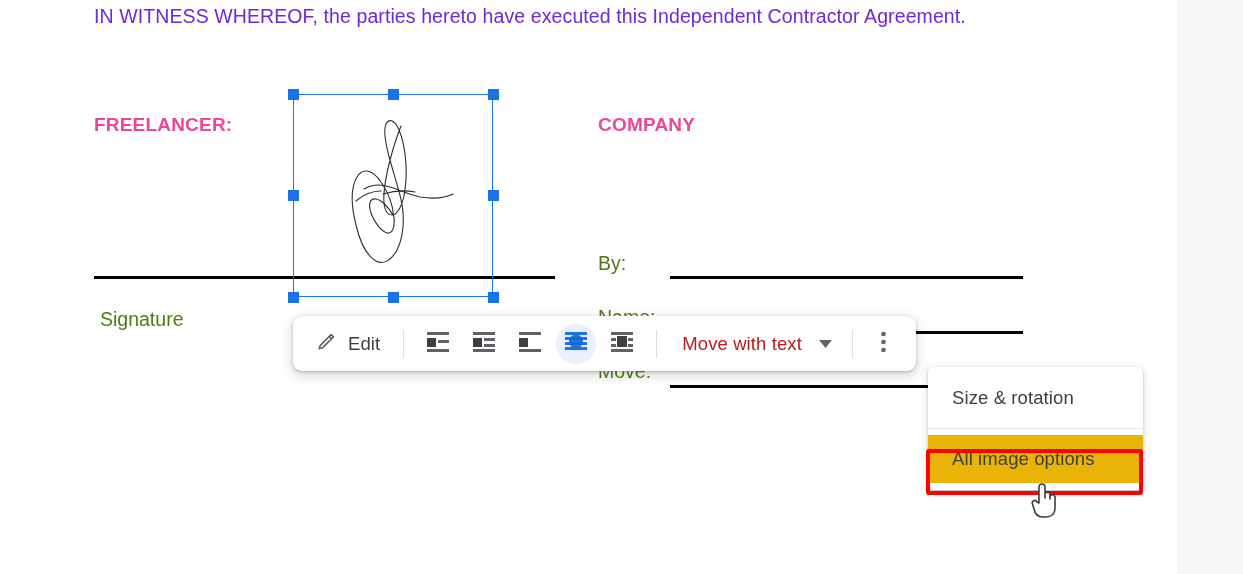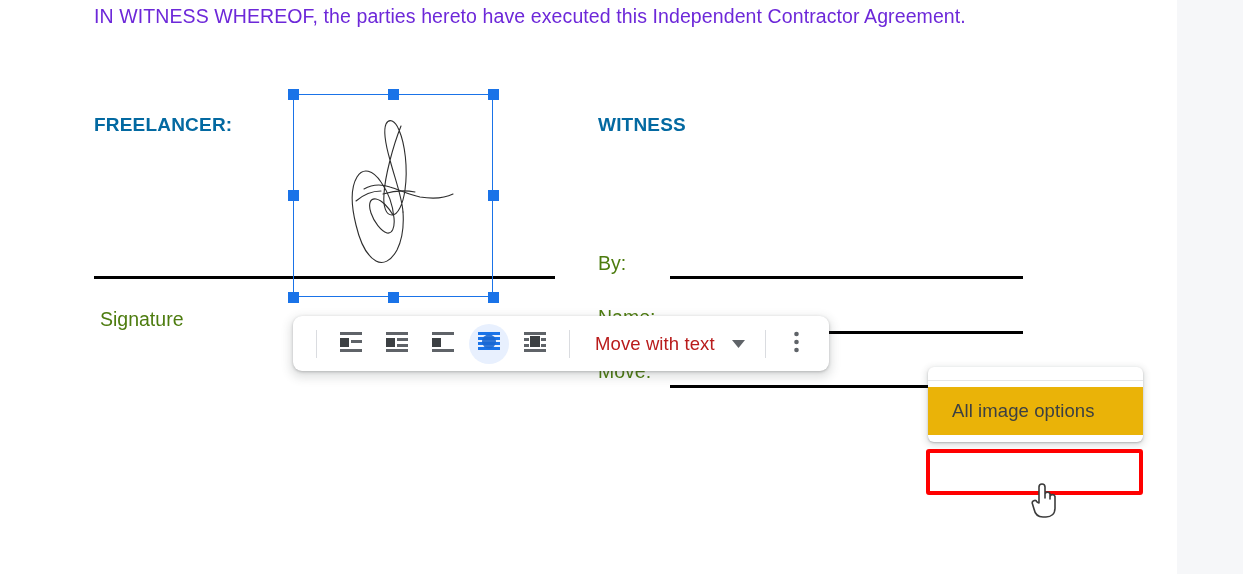--- a/index.html
+++ b/index.html
@@ -40,21 +40,21 @@
     line-height: 32px;
     color: #6d28d9;
     letter-spacing: 0.1px;
   }
 
   
   .party-heading {
     position: absolute;
     font-size: 19px;
     font-weight: bold;
-    color: #0369a1;
+    color: #ec4899;
     letter-spacing: 0.2px;
     white-space: nowrap;
   }
   #freelancer-heading { left: 94px; top: 114px; }
   #company-heading   { left: 598px; top: 114px; }
 
   
   .field-label {
     position: absolute;
     font-size: 19.5px;
@@ -222,21 +222,21 @@
 <body>
 
 <div id="root">
 
   <div class="doc-page">
 
     <div class="para">IN WITNESS WHEREOF, the parties hereto have executed this Independent Contractor Agreement.</div>
 
     <div class="party-heading" id="freelancer-heading">FREELANCER:</div>
 
-    <div class="party-heading" id="company-heading">WITNESS</div>
+    <div class="party-heading" id="company-heading">COMPANY</div>
 
     <div class="rule" id="sig-rule"></div>
     <div class="rule" id="by-rule"></div>
     <div class="rule" id="name-rule"></div>
     <div class="rule" id="title-rule"></div>
 
     <div class="field-label" id="signature-label">Signature</div>
     <div class="field-label" id="by-label">By:</div>
     <div class="field-label" id="name-label">Name:</div>
     <div class="field-label" id="title-label">Move:</div>
@@ -261,20 +261,29 @@
       <div class="handle" style="left:0px;   top:203px;"></div>
       <div class="handle" style="left:100px; top:203px;"></div>
       <div class="handle" style="left:200px; top:203px;"></div>
     </div>
   </div>
 
   <div class="doc-gutter"></div>
 
   <div class="img-toolbar">
 
+    <div class="tb-btn tb-edit">
+      <span>
+        <svg width="22" height="22" viewBox="0 0 24 24" fill="none" stroke="#5f6368" stroke-width="1.7" stroke-linecap="round" stroke-linejoin="round">
+          <path d="M17.6 3.9 L20.1 6.4 L8.1 18.4 L4.6 19.4 L5.6 15.9 Z"></path>
+          <path d="M15.5 6 L18 8.5"></path>
+        </svg>
+      </span>
+      <span class="lbl">Edit</span>
+    </div>
 
     <div class="tb-sep"></div>
 
     <div class="wrap-btn">
       <span>
         <svg width="24" height="22" viewBox="0 0 24 22">
           <rect x="1" y="1" width="22" height="3" fill="#5f6368"></rect>
           <rect x="1" y="7" width="9" height="9" fill="#3c4043"></rect>
           <rect x="12" y="9" width="11" height="3" fill="#5f6368"></rect>
           <rect x="1" y="18" width="22" height="3" fill="#5f6368"></rect>
@@ -347,20 +356,21 @@
         <svg width="5" height="22" viewBox="0 0 5 22">
           <circle cx="2.5" cy="3" r="2.3" fill="#5f6368"></circle>
           <circle cx="2.5" cy="11" r="2.3" fill="#5f6368"></circle>
           <circle cx="2.5" cy="19" r="2.3" fill="#5f6368"></circle>
         </svg>
       </span>
     </div>
   </div>
 
   <div class="menu">
+    <div class="menu-item">Size &amp; rotation</div>
     <div class="menu-divider"></div>
     <div class="menu-item hovered">All image options</div>
   </div>
 
   <div class="annot-box"></div>
 
   <div class="cursor">
     <svg width="30" height="38" viewBox="0 0 30 38">
       <path d="M10 22 L10 6 A3 3 0 0 1 16 6 L16 17 L16 13 A2.6 2.6 0 0 1 21 13 L21 18 L21 15.5 A2.6 2.6 0 0 1 26 15.5 L26 27 C26 33, 22 36, 17 36 L14 36 C9 36, 6 33, 5 28 L3.5 23 A2.4 2.4 0 0 1 8 21 Z" fill="#ffffff" stroke="#3c3c3c" stroke-width="1.6" stroke-linejoin="round"></path>
     </svg>

